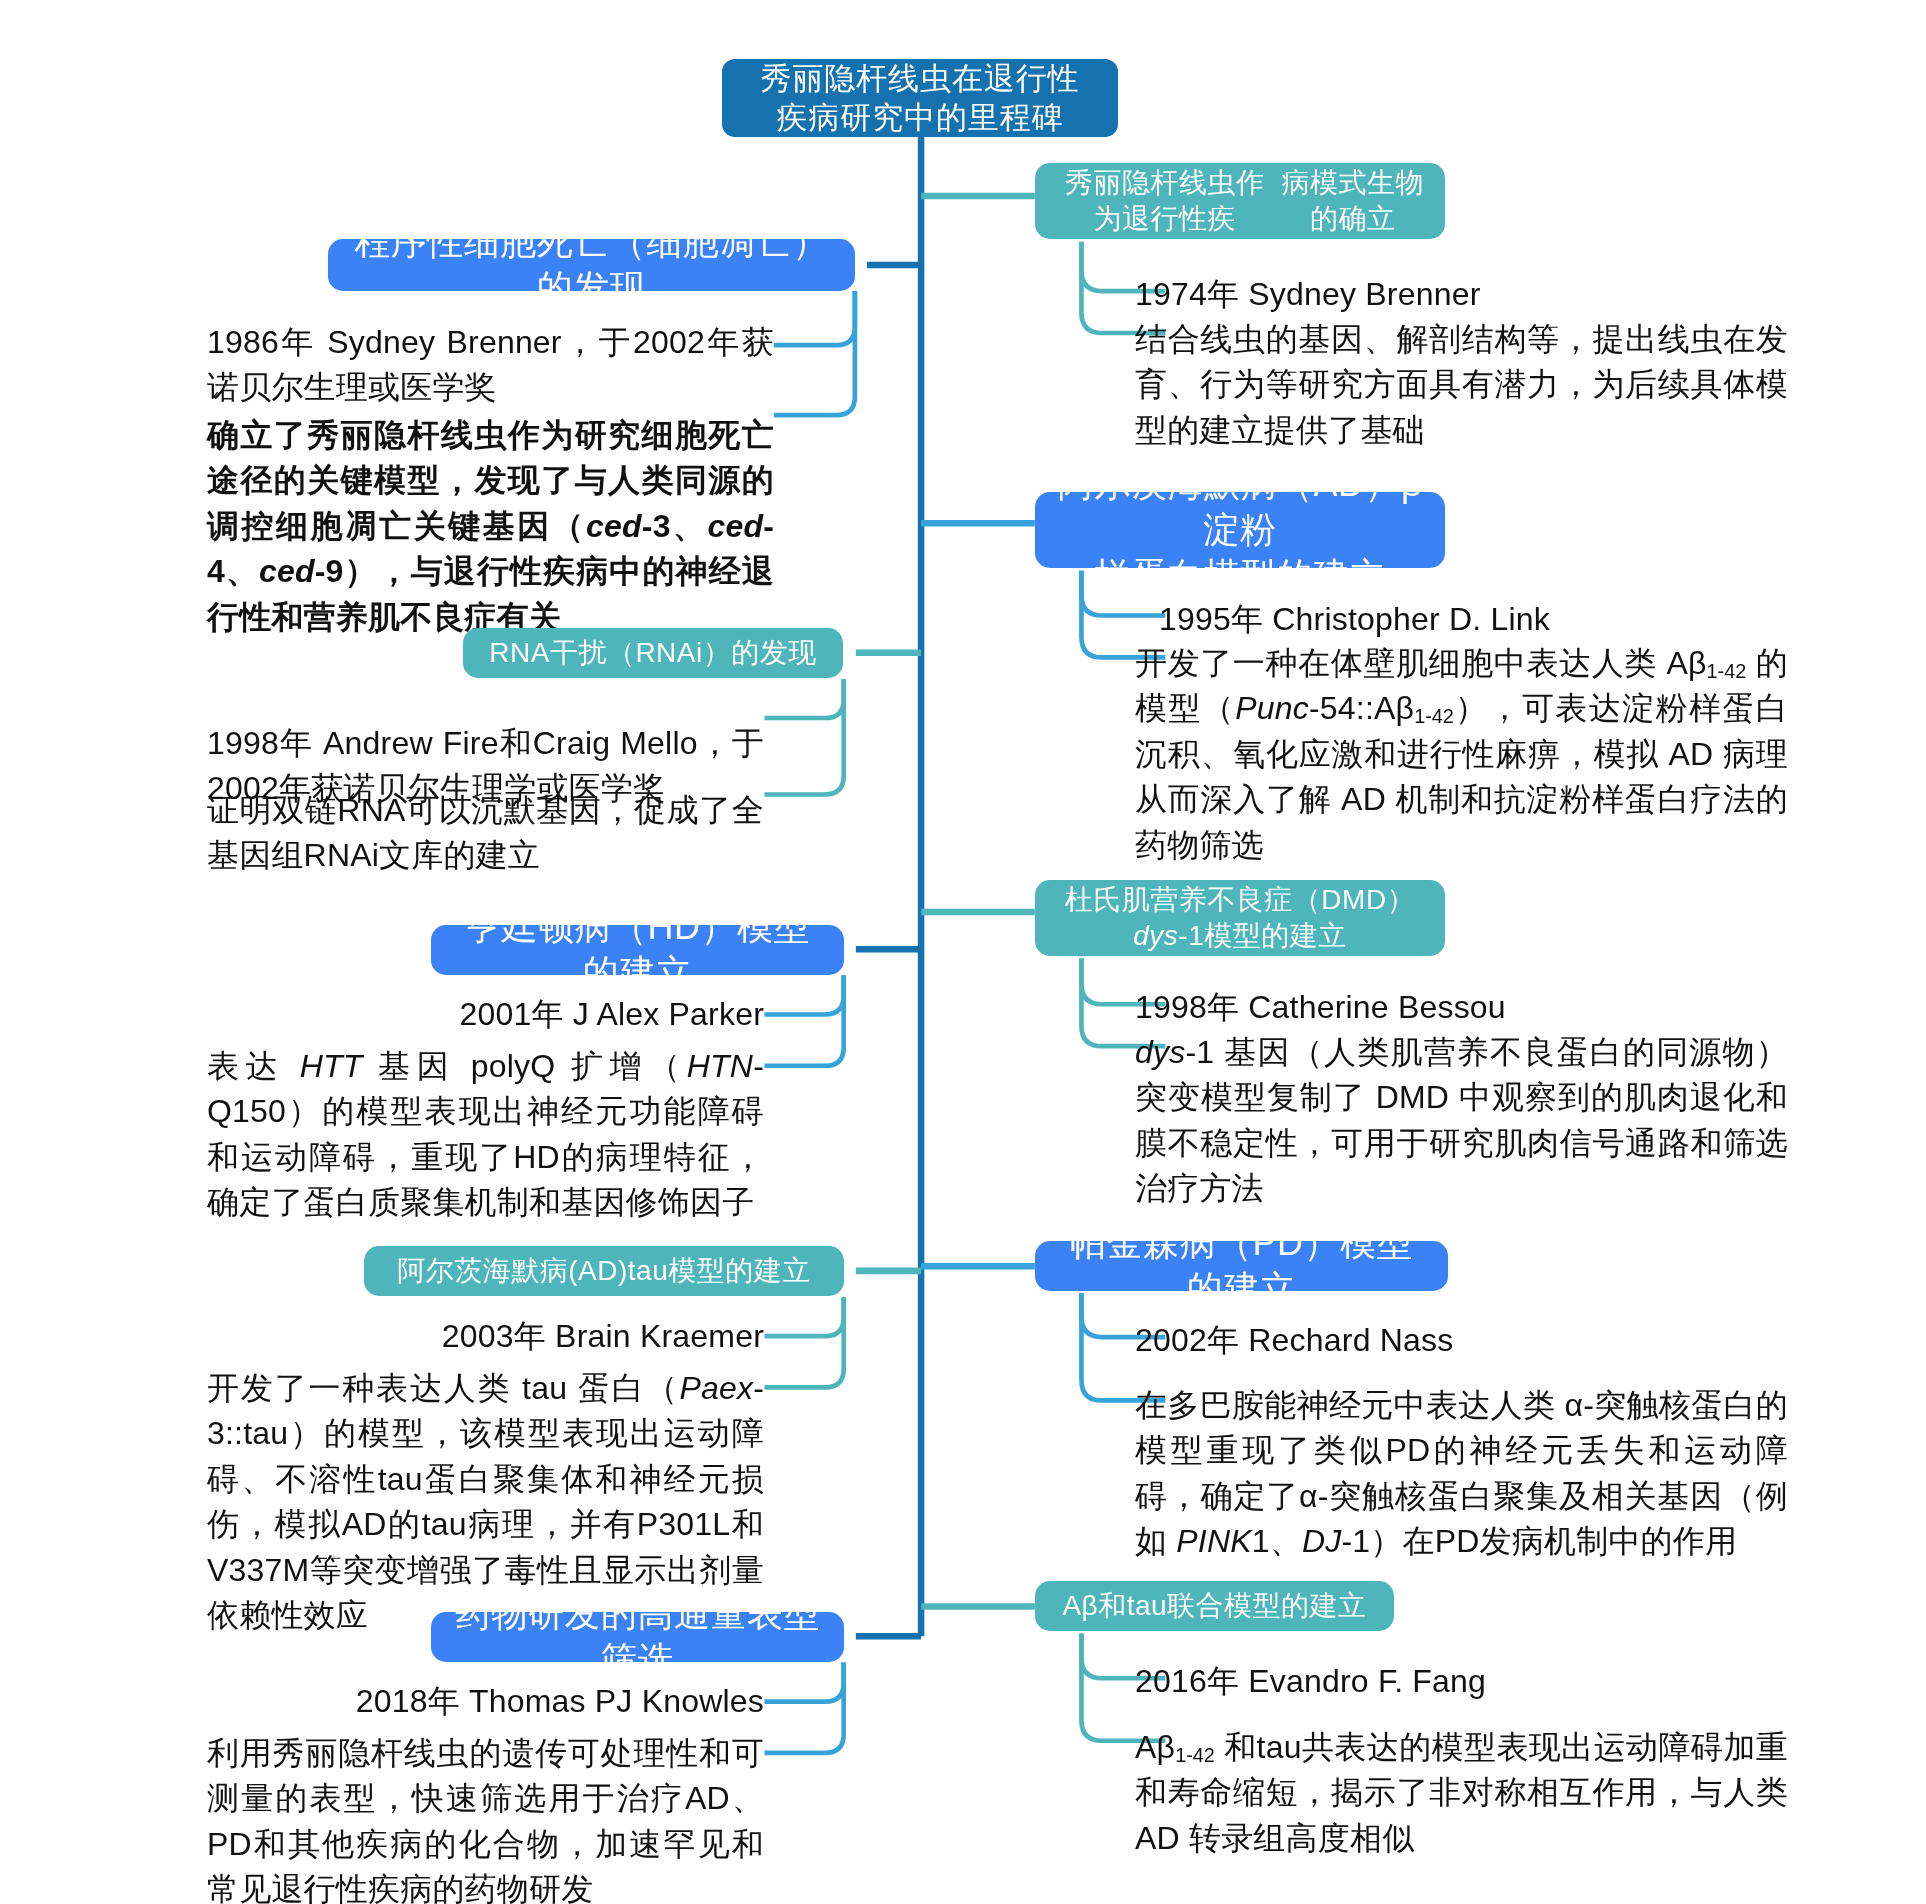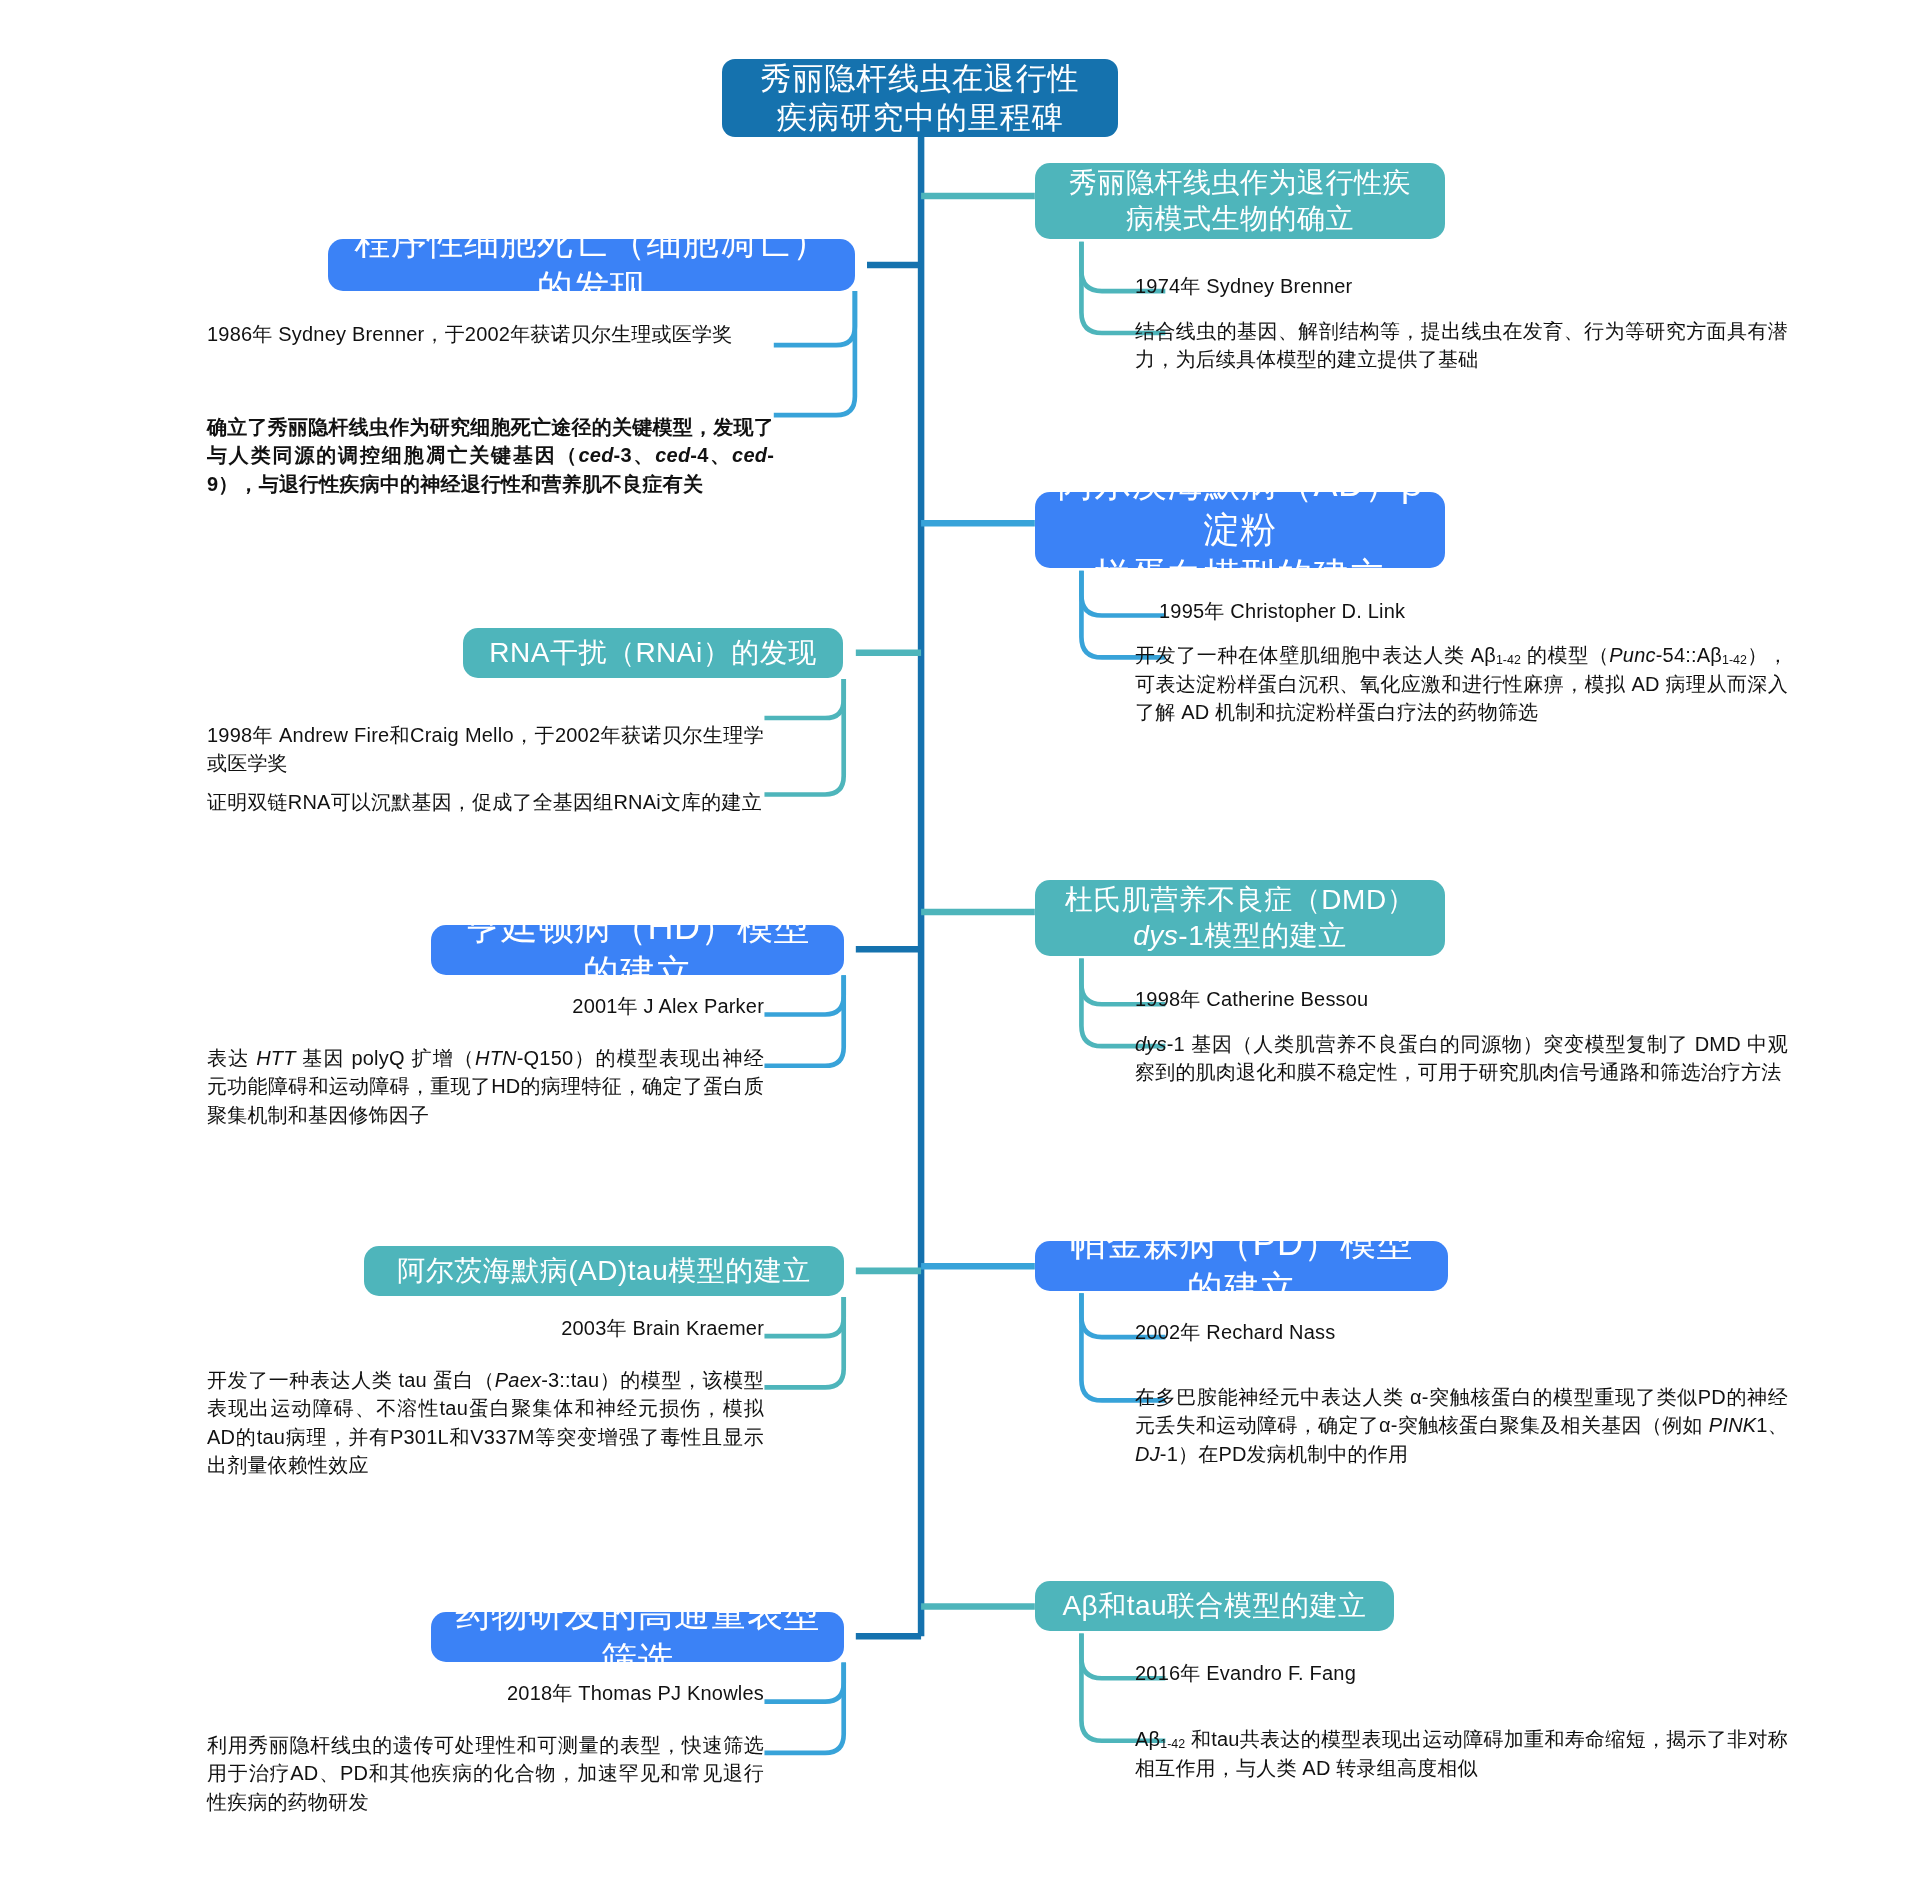--- a/index.html
+++ b/index.html
@@ -37,21 +37,21 @@
     font-size: 31px;
     border-radius: 13px;
     letter-spacing: 0.9px;
   }
   .nodebox.blue { background: #3b82f6; font-size: 36px; justify-content: center; }
   .nodebox.teal { background: #4EB5BB; font-size: 28px; }
 
   
   .leaf {
     position: absolute;
-    font-size: 20px;
+    font-size: 32px;
     line-height: 1.42;
     color: #111;
     letter-spacing: 0.2px;
   }
   .leaf.right-align { text-align: right; }
   .leaf.justify { text-align: justify; text-justify: inter-ideograph; }
   .leaf i { font-style: italic; }
   .leaf sub { font-size: 0.62em; vertical-align: -0.18em; letter-spacing: 0; }
 </style>
 </head>
@@ -148,21 +148,21 @@
   <div class="nodebox blue" style="left:431px; top:1612px; width:413px; height:50px;">
     <span>药物研发的高通量表型筛选</span>
   </div>
   <div class="leaf right-align" style="left:207px; top:1679px; width:557px;">
     <span>2018年 Thomas PJ Knowles</span>
   </div>
   <div class="leaf justify" style="left:207px; top:1731px; width:557px;">
     <span>利用秀丽隐杆线虫的遗传可处理性和可测量的表型，快速筛选用于治疗AD、PD和其他疾病的化合物，加速罕见和常见退行性疾病的药物研发</span>
   </div>
 
-  <div class="nodebox teal" style="left:1035px; top:163px; width:410px; height:76px; flex-direction:column;">
+  <div class="nodebox teal" style="left:1035px; top:163px; width:410px; height:76px; ">
     <span>秀丽隐杆线虫作为退行性疾</span>
     <span>病模式生物的确立</span>
   </div>
   <div class="leaf" style="left:1135px; top:272px; width:653px;">
     <span>1974年 Sydney Brenner</span>
   </div>
   <div class="leaf justify" style="left:1135px; top:317px; width:653px;">
     <span>结合线虫的基因、解剖结构等，提出线虫在发育、行为等研究方面具有潜力，为后续具体模型的建立提供了基础</span>
   </div>
 

